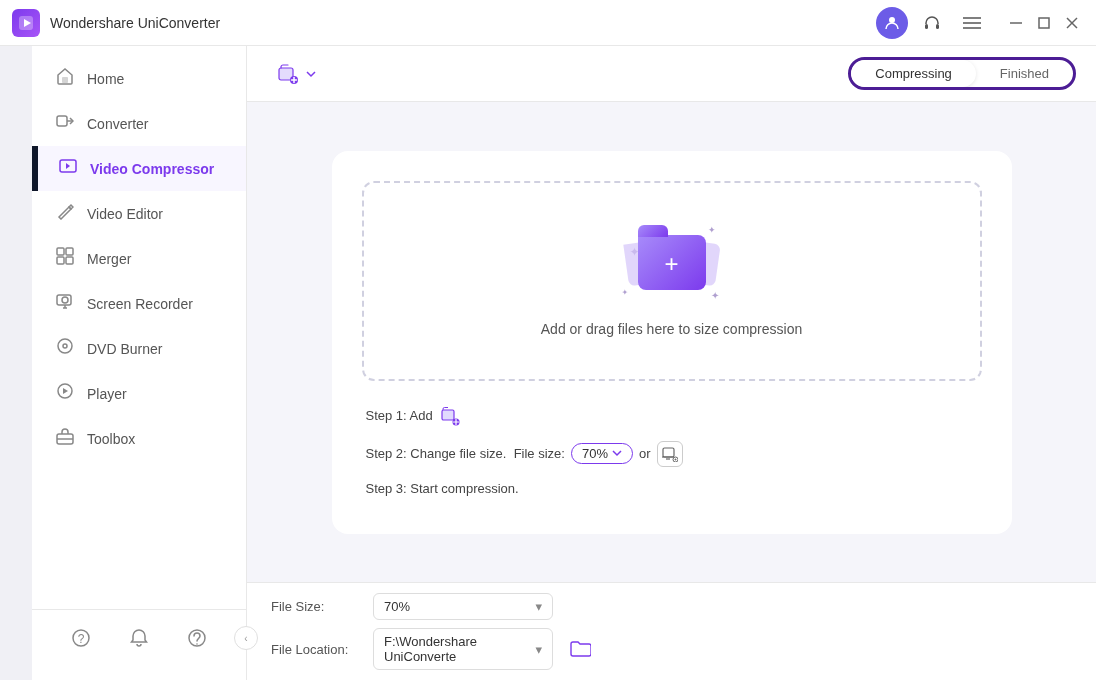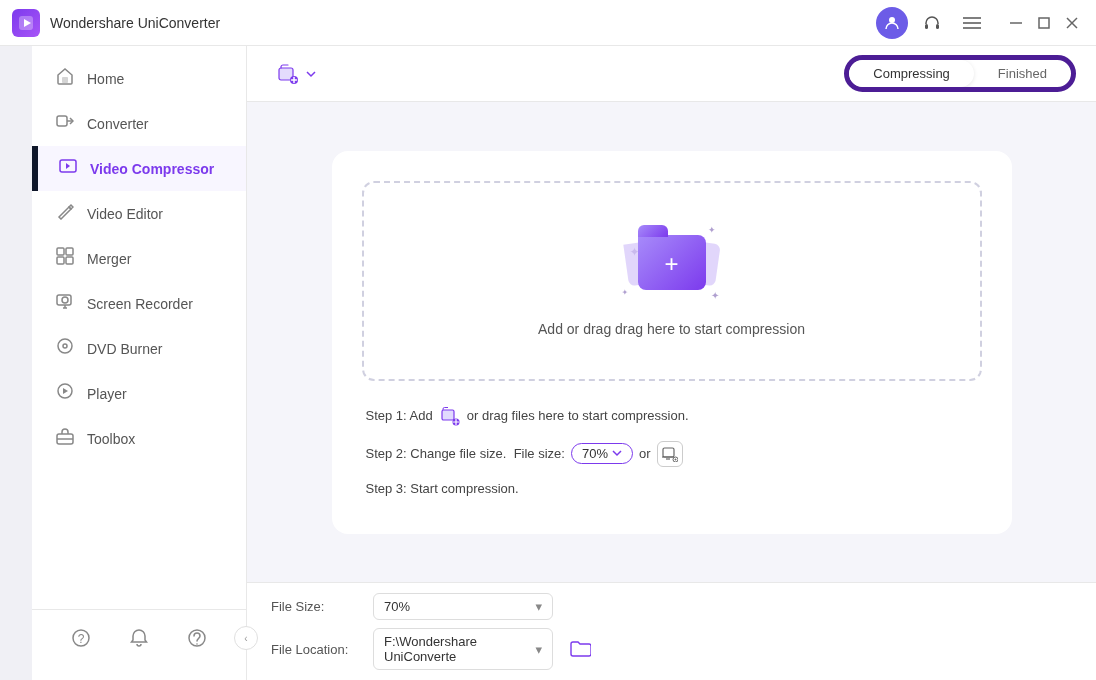--- a/index.html
+++ b/index.html
@@ -192,21 +192,21 @@
       cursor: pointer;
       background: none;
       border: none;
       padding: 6px 10px;
       border-radius: 6px;
     }
 
     
     .tab-switcher {
       display: flex;
-      border: 5px solid #4c1d95;
+      border: 3px solid #4c1d95;
       border-radius: 20px;
       overflow: hidden;
     }
     .tab-btn {
       padding: 6px 24px;
       font-size: 13px;
       cursor: pointer;
       background: none;
       border: none;
       color: #666;
@@ -636,37 +636,36 @@
             <span class="sparkle sparkle-bl" style="font-size:8px;">✦</span>
             <span class="sparkle sparkle-br" style="font-size:10px;">✦</span>
 
             <div class="folder-back-left"></div>
             <div class="folder-back-right"></div>
 
             <div class="folder-main">
               <span class="folder-plus">+</span>
             </div>
           </div>
-          <span class="drop-text">Add or drag drag here to start compression</span>
+          <span class="drop-text">Add or drag files here to size compression</span>
         </div>
 
         <div class="steps-area">
           <div class="step-row">
             <span>Step 1: Add</span>
             <span class="step-inline-icon">
               <svg width="20" height="20" viewBox="0 0 20 20" fill="none">
                 <rect x="2" y="4" width="12" height="10" rx="1.5" fill="#c4b5fd" opacity="0.5"></rect>
                 <rect x="2" y="4" width="12" height="10" rx="1.5" stroke="#7c3aed" stroke-width="1.2" fill="none"></rect>
                 <path d="M3 4V3a1.5 1.5 0 011.5-1.5H8" stroke="#7c3aed" stroke-width="1" fill="none"></path>
                 <circle cx="16" cy="16" r="3.5" fill="#7c3aed"></circle>
                 <line x1="16" y1="13.5" x2="16" y2="18.5" stroke="white" stroke-width="1.2" stroke-linecap="round"></line>
                 <line x1="13.5" y1="16" x2="18.5" y2="16" stroke="white" stroke-width="1.2" stroke-linecap="round"></line>
               </svg>
             </span>
-            <span>or drag files here to start compression.</span>
           </div>
 
           <div class="step-row">
             <span>Step 2: Change file size.&nbsp;&nbsp;File size:</span>
             <span class="file-size-select">
               <span>70%</span>
               <svg width="10" height="7" viewBox="0 0 10 7" fill="none">
                 <path d="M1 1l4 4 4-4" stroke="#7c3aed" stroke-width="1.5" fill="none"></path>
               </svg>
             </span>

